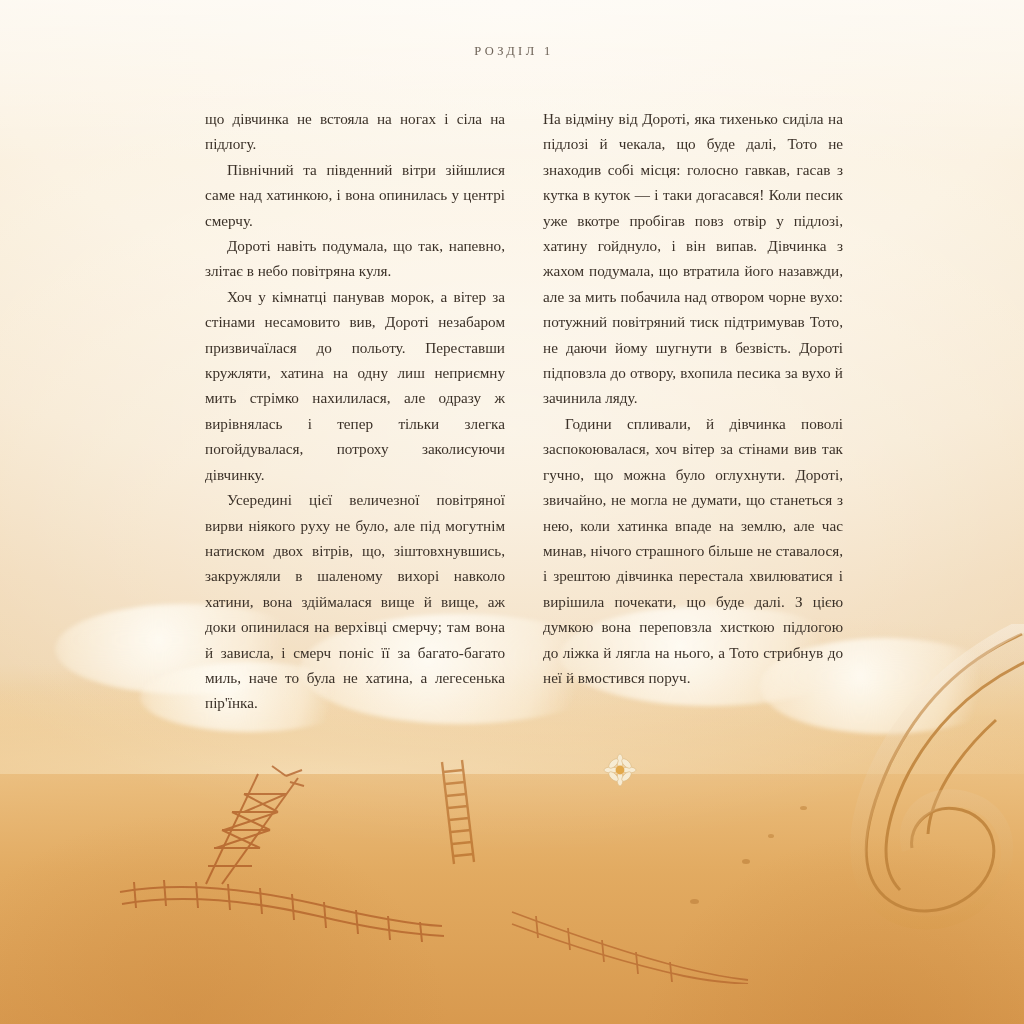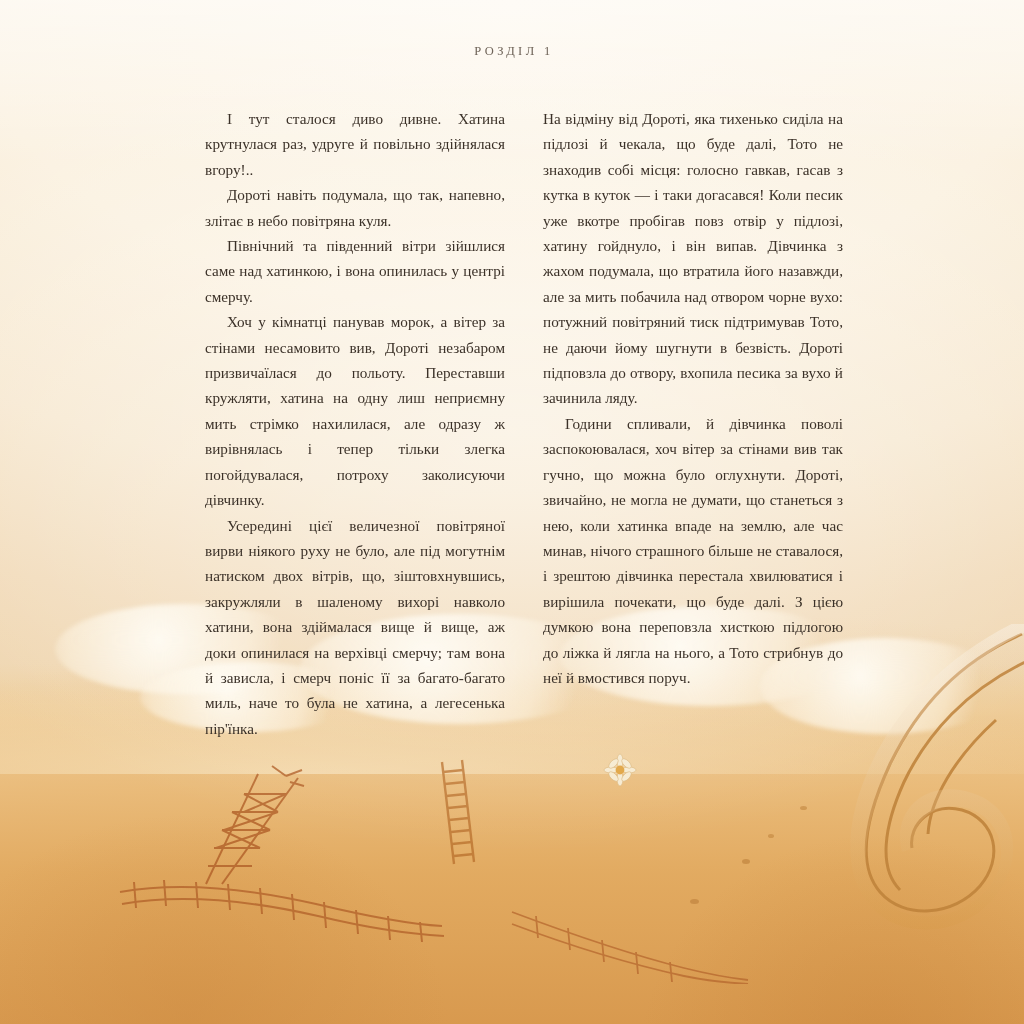--- a/index.html
+++ b/index.html
@@ -266,23 +266,23 @@
   <div class="puff" style="left:768px; bottom:186px; width:6px; height:4px; filter:none; background:#c1853e; opacity:.6;"></div>
   <div class="puff" style="left:800px; bottom:214px; width:7px; height:4px; filter:none; background:#c1853e; opacity:.6;"></div>
   <div class="puff" style="left:690px; bottom:120px; width:9px; height:5px; filter:none; background:#b87a36; opacity:.55;"></div>
 
   <div class="vignette"></div>
 
   <div class="header">Розділ 1</div>
 
   <div class="columns">
     <div class="col">
-      <p class="ind">І тут сталося диво дивне. Хатина крутнулася раз, удруге й повільно здійнялася вгору!..</p>
+      <p class="noind">що дівчинка не встояла на ногах і сіла на підлогу.</p>
+      <p class="ind">Північний та південний вітри зійшлися саме над хатинкою, і вона опинилась у центрі смерчу.</p>
       <p class="ind">Дороті навіть подумала, що так, напевно, злітає в небо повітряна куля.</p>
-      <p class="ind">Північний та південний вітри зійшлися саме над хатинкою, і вона опинилась у центрі смерчу.</p>
       <p class="ind">Хоч у кімнатці панував морок, а вітер за стінами несамовито вив, Дороті незабаром призвичаїлася до польоту. Переставши кружляти, хатина на одну лиш неприємну мить стрімко нахилилася, але одразу ж вирівнялась і тепер тільки злегка погойдувалася, потроху заколисуючи дівчинку.</p>
       <p class="ind">Усередині цієї величезної повітряної вирви ніякого руху не було, але під могутнім натиском двох вітрів, що, зіштовхнувшись, закружляли в шаленому вихорі навколо хатини, вона здіймалася вище й вище, аж доки опинилася на верхівці смерчу; там вона й зависла, і смерч поніс її за багато-багато миль, наче то була не хатина, а легесенька пір'їнка.</p>
     </div>
     <div class="col">
       <p class="noind">На відміну від Дороті, яка тихенько сиділа на підлозі й чекала, що буде далі, Тото не знаходив собі місця: голосно гавкав, гасав з кутка в куток — і таки догасався! Коли песик уже вкотре пробігав повз отвір у підлозі, хатину гойднуло, і він випав. Дівчинка з жахом подумала, що втратила його назавжди, але за мить побачила над отвором чорне вухо: потужний повітряний тиск підтримував Тото, не даючи йому шугнути в безвість. Дороті підповзла до отвору, вхопила песика за вухо й зачинила ляду.</p>
       <p class="ind">Години спливали, й дівчинка поволі заспокоювалася, хоч вітер за стінами вив так гучно, що можна було оглухнути. Дороті, звичайно, не могла не думати, що станеться з нею, коли хатинка впаде на землю, але час минав, нічого страшного більше не ставалося, і зрештою дівчинка перестала хвилюватися і вирішила почекати, що буде далі. З цією думкою вона переповзла хисткою підлогою до ліжка й лягла на нього, а Тото стрибнув до неї й вмостився поруч.</p>
     </div>
   </div>
 
 </div>

